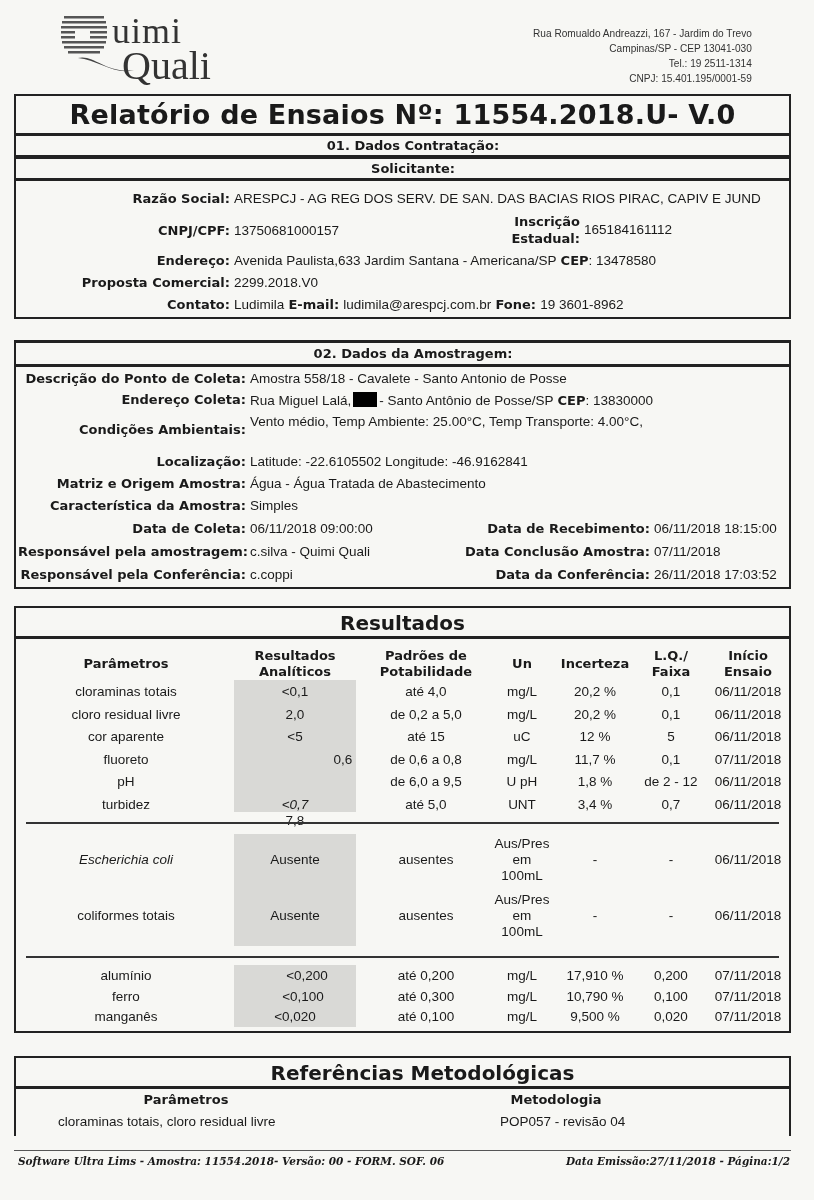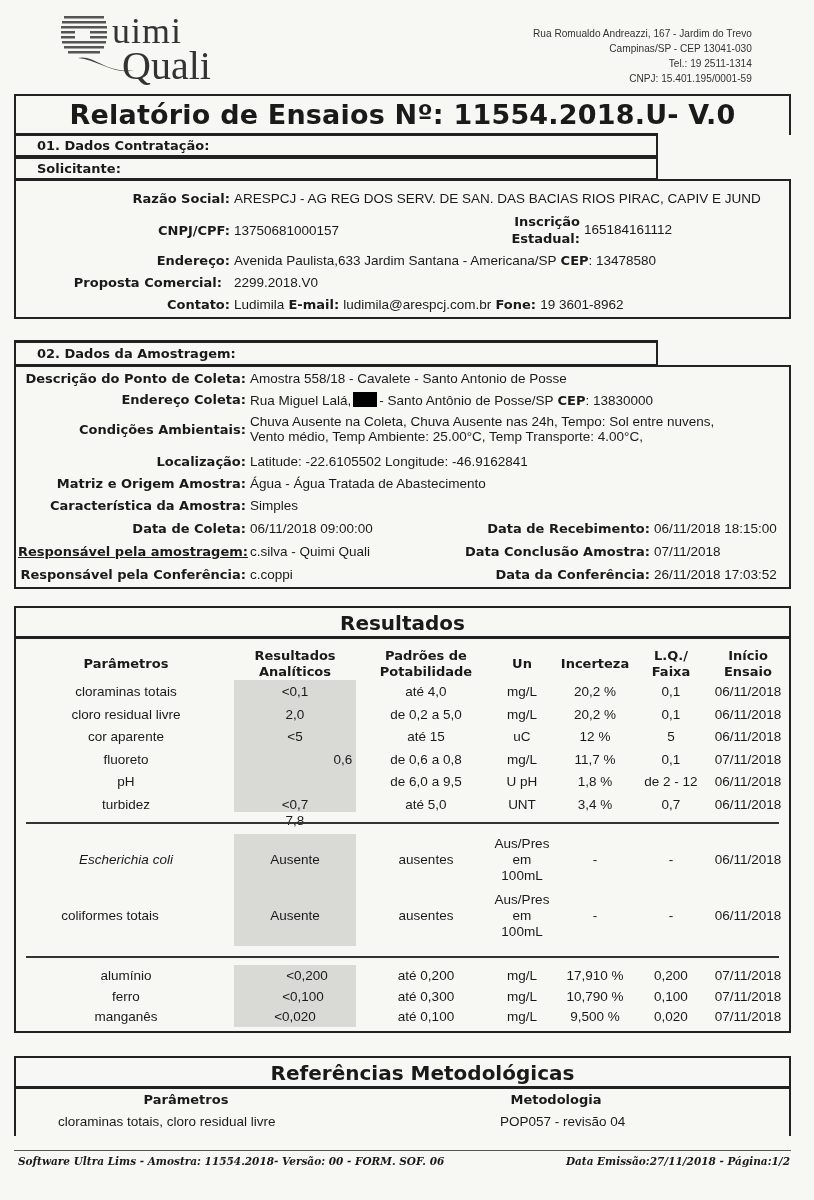--- a/index.html
+++ b/index.html
@@ -13,21 +13,21 @@
   .logo { position: absolute; left: 52px; top: 8px; width: 170px; height: 80px; }
   .logo .q-icon { position: absolute; left: 8px; top: 4px; width: 50px; height: 44px; }
   .logo .t1 { position: absolute; left: 60px; top: 2px; font-family: "Liberation Serif", serif; font-size: 36px; color: #333; letter-spacing: 1px; }
   .logo .t2 { position: absolute; left: 70px; top: 34px; font-family: "Liberation Serif", serif; font-size: 40px; color: #333; }
   .logo .swoosh { position: absolute; left: 24px; top: 44px; width: 60px; height: 24px; }
   .company-info { position: absolute; right: 62px; top: 26px; text-align: right; font-family: "Liberation Sans", sans-serif; font-size: 11px; line-height: 15px; color: #333; transform: scaleX(0.92); transform-origin: right; }
 
   .box { position: absolute; left: 14px; width: 777px; border: 2px solid #222; background: transparent; box-sizing: border-box; }
   .title-box { top: 94px; height: 41px; border-bottom: none; }
   .title { text-align: center; font-weight: bold; font-size: 27px; line-height: 38px; letter-spacing: 0.2px; }
-  .sec-hdr { position: absolute; left: 14px; width: 644px; box-sizing: border-box; border: 2px solid #222; border-top-width: 3px; font-weight: bold; font-size: 13px; padding-left: 21px; line-height: 20px; }
+  .sec-hdr { position: absolute; left: 14px; width: 777px; box-sizing: border-box; border: 2px solid #222; border-top-width: 3px; font-weight: bold; font-size: 13px; padding-left: 21px; line-height: 20px; text-align: center; }
   .field { position: absolute; font-size: 13px; line-height: 16px; white-space: nowrap; }
   .field .lbl { font-weight: bold; }
   .field .val { font-family: "Liberation Sans", sans-serif; font-size: 13.5px; }
 
   .redact { display: inline-block; width: 24px; height: 15px; background: #000; vertical-align: -2px; margin: 0 2px; }
 
   
   .res-box { top: 606px; height: 427px; }
   .res-title { position: absolute; left: 0; right: 0; top: 0; height: 28px; text-align: center; font-weight: bold; font-size: 20px; line-height: 30px; border-bottom: 3px solid #222; }
   .th { position: absolute; top: 40px; font-weight: bold; font-size: 13px; line-height: 16px; text-align: center; }
@@ -90,21 +90,21 @@
   <div class="lbl">Estadual:</div>
 </div>
 <div class="field" style="top:222px;left:584px;"><span class="val">165184161112</span></div>
 
 <div class="field" style="top:253px;left:20px;width:210px;text-align:right;"><span class="lbl">Endereço:</span></div>
 <div class="field" style="top:253px;left:234px;">
   <span class="val">Avenida Paulista,633 Jardim Santana - Americana/SP</span>
   <span class="lbl">CEP</span><span class="val">: 13478580</span>
 </div>
 
-<div class="field" style="top:275px;left:12px;width:210px;text-align:right;"><span class="lbl">Proposta Comercial:</span></div>
+<div class="field" style="top:275px;left:20px;width:210px;text-align:right;"><span class="lbl">Proposta Comercial:</span></div>
 <div class="field" style="top:275px;left:234px;"><span class="val">2299.2018.V0</span></div>
 
 <div class="field" style="top:297px;left:20px;width:210px;text-align:right;"><span class="lbl">Contato:</span></div>
 <div class="field" style="top:297px;left:234px;">
   <span class="val">Ludimila</span>
   <span class="lbl">E-mail:</span>
   <span class="val">ludimila@arespcj.com.br</span>
   <span class="lbl">Fone:</span>
   <span class="val">19 3601-8962</span>
 </div>
@@ -116,39 +116,38 @@
 <div class="field" style="top:371px;left:250px;"><span class="val">Amostra 558/18 - Cavalete - Santo Antonio de Posse</span></div>
 
 <div class="field" style="top:392px;left:18px;width:228px;text-align:right;"><span class="lbl">Endereço Coleta:</span></div>
 <div class="field" style="top:392px;left:250px;">
   <span class="val">Rua Miguel Lalá,</span><span class="redact"></span><span class="val">- Santo Antônio de Posse/SP</span>
   <span class="lbl">CEP</span><span class="val">: 13830000</span>
 </div>
 
 <div class="field" style="top:422px;left:18px;width:228px;text-align:right;"><span class="lbl">Condições Ambientais:</span></div>
 <div class="field" style="top:414px;left:250px;line-height:15px;">
-  <div class="val">Chuva Ausente na Coleta, Chuva Ausente nas 24h, Tempo: Sol entre nuvens,</div>
   <div class="val">Vento médio, Temp Ambiente: 25.00°C, Temp Transporte: 4.00°C,</div>
 </div>
 
 <div class="field" style="top:454px;left:18px;width:228px;text-align:right;"><span class="lbl">Localização:</span></div>
 <div class="field" style="top:454px;left:250px;"><span class="val">Latitude: -22.6105502 Longitude: -46.9162841</span></div>
 
 <div class="field" style="top:476px;left:18px;width:228px;text-align:right;"><span class="lbl">Matriz e Origem Amostra:</span></div>
 <div class="field" style="top:476px;left:250px;"><span class="val">Água - Água Tratada de Abastecimento</span></div>
 
 <div class="field" style="top:498px;left:18px;width:228px;text-align:right;"><span class="lbl">Característica da Amostra:</span></div>
 <div class="field" style="top:498px;left:250px;"><span class="val">Simples</span></div>
 
 <div class="field" style="top:521px;left:18px;width:228px;text-align:right;"><span class="lbl">Data de Coleta:</span></div>
 <div class="field" style="top:521px;left:250px;"><span class="val">06/11/2018 09:00:00</span></div>
 <div class="field" style="top:521px;left:420px;width:230px;text-align:right;"><span class="lbl">Data de Recebimento:</span></div>
 <div class="field" style="top:521px;left:654px;"><span class="val">06/11/2018 18:15:00</span></div>
 
-<div class="field" style="top:544px;left:18px;width:228px;text-align:right;text-decoration:underline;"><span class="lbl">Responsável pela amostragem:</span></div>
+<div class="field" style="top:544px;left:18px;width:228px;text-align:right;"><span class="lbl">Responsável pela amostragem:</span></div>
 <div class="field" style="top:544px;left:250px;"><span class="val">c.silva - Quimi Quali</span></div>
 <div class="field" style="top:544px;left:420px;width:230px;text-align:right;"><span class="lbl">Data Conclusão Amostra:</span></div>
 <div class="field" style="top:544px;left:654px;"><span class="val">07/11/2018</span></div>
 
 <div class="field" style="top:567px;left:18px;width:228px;text-align:right;"><span class="lbl">Responsável pela Conferência:</span></div>
 <div class="field" style="top:567px;left:250px;"><span class="val">c.coppi</span></div>
 <div class="field" style="top:567px;left:420px;width:230px;text-align:right;"><span class="lbl">Data da Conferência:</span></div>
 <div class="field" style="top:567px;left:654px;"><span class="val">26/11/2018 17:03:52</span></div>
 
 <div class="box res-box">
@@ -219,21 +218,21 @@
         <div class="td" style="left:20px;width:180px;top:166px;">pH</div>
         <div class="td" style="left:218px;width:122px;top:166px;margin-top:39px;">7,8</div>
         <div class="td" style="left:350px;width:120px;top:166px;">de 6,0 a 9,5</div>
         <div class="td" style="left:478px;width:56px;top:166px;">U pH</div>
         <div class="td" style="left:538px;width:82px;top:166px;">1,8 %</div>
         <div class="td" style="left:622px;width:66px;top:166px;">de 2 - 12</div>
         <div class="td" style="left:690px;width:84px;top:166px;">06/11/2018</div>
       </div>
       <div>
         <div class="td" style="left:20px;width:180px;top:188.5px;">turbidez</div>
-        <div class="td" style="left:218px;width:122px;top:188.5px;">&lt;0,7</div>
+        <div class="td" style="left:218px;width:122px;top:188.5px;font-style:italic;">&lt;0,7</div>
         <div class="td" style="left:350px;width:120px;top:188.5px;">até 5,0</div>
         <div class="td" style="left:478px;width:56px;top:188.5px;">UNT</div>
         <div class="td" style="left:538px;width:82px;top:188.5px;">3,4 %</div>
         <div class="td" style="left:622px;width:66px;top:188.5px;">0,7</div>
         <div class="td" style="left:690px;width:84px;top:188.5px;">06/11/2018</div>
       </div>
     </div>
   <div class="divider" style="top:214px;"></div>
   <div id="group2">
       <div>
@@ -243,21 +242,21 @@
         <div class="td" style="left:478px;width:56px;top:228px;line-height:16px;">
           <div>Aus/Pres</div>
           <div>em</div>
           <div>100mL</div>
         </div>
         <div class="td" style="left:538px;width:82px;top:244px;">-</div>
         <div class="td" style="left:622px;width:66px;top:244px;">-</div>
         <div class="td" style="left:690px;width:84px;top:244px;">06/11/2018</div>
       </div>
       <div>
-        <div class="td" style="left:4px;width:180px;top:300px;">coliformes totais</div>
+        <div class="td" style="left:20px;width:180px;top:300px;">coliformes totais</div>
         <div class="td" style="left:218px;width:122px;top:300px;">Ausente</div>
         <div class="td" style="left:350px;width:120px;top:300px;">ausentes</div>
         <div class="td" style="left:478px;width:56px;top:284px;line-height:16px;">
           <div>Aus/Pres</div>
           <div>em</div>
           <div>100mL</div>
         </div>
         <div class="td" style="left:538px;width:82px;top:300px;">-</div>
         <div class="td" style="left:622px;width:66px;top:300px;">-</div>
         <div class="td" style="left:690px;width:84px;top:300px;">06/11/2018</div>

